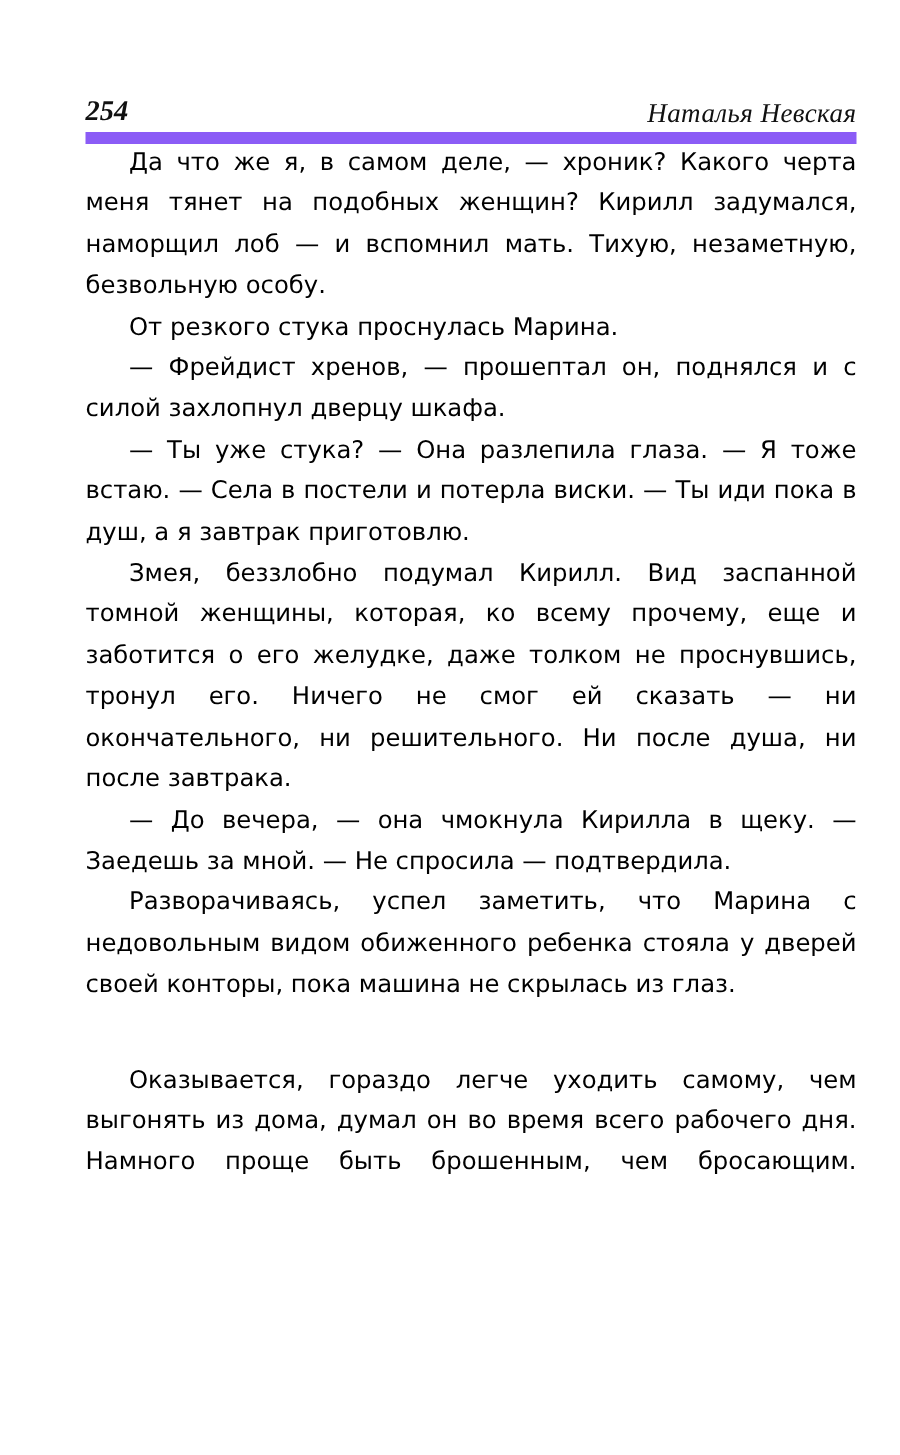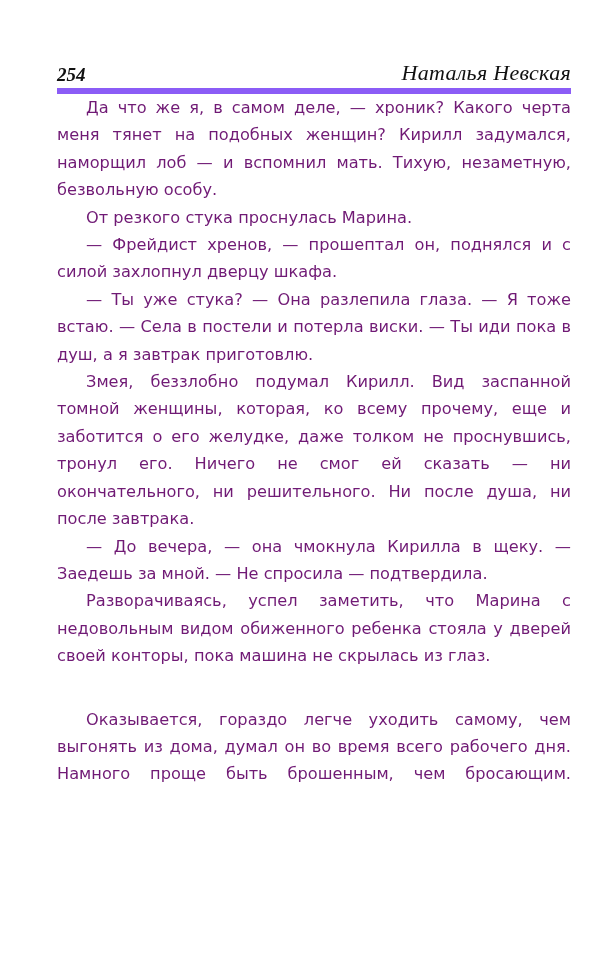--- a/index.html
+++ b/index.html
@@ -1,29 +1,29 @@
 <!DOCTYPE html>
 <html><head>
 <meta charset="utf-8">
 <style>
   html, body { margin: 0; padding: 0; background: #ffffff; }
   body { width: 600px; height: 970px; position: relative; overflow: hidden; }
   .page { position: absolute; left: 57px; top: 0; width: 514px; }
   .header {
     position: absolute; top: 66px; left: 0; width: 514px; height: 22px;
-    border-bottom: 6px solid #8b5cf6;
+    border-bottom: 8px solid #8b5cf6;
     font-family: "Liberation Serif", serif; font-style: italic;
     color: #111;
   }
   .page-num { position: absolute; left: 0; bottom: 2px; font-size: 19px; font-weight: bold; }
-  .running-head { position: absolute; right: 0; bottom: 2px; font-size: 22px; letter-spacing: 0.3px; }
+  .running-head { position: absolute; right: 0; bottom: 2px; font-size: 18px; letter-spacing: 0.3px; }
   .body-text {
     position: absolute; top: 94px; left: 0; width: 514px;
     font-family: "DejaVu Sans", sans-serif; font-size: 16.2px;
-    line-height: 27.4px; color: #701a75; text-align: justify;
+    line-height: 27.4px; color: #000000; text-align: justify;
   }
   .para { margin: 0; text-indent: 29px; text-align: justify; text-align-last: left; }
   .para.full-last { text-align-last: justify; margin-top: 36px; }
 </style>
 </head>
 <body>
 
 <div class="page">
   <div class="header">
     <span class="page-num">254</span>

